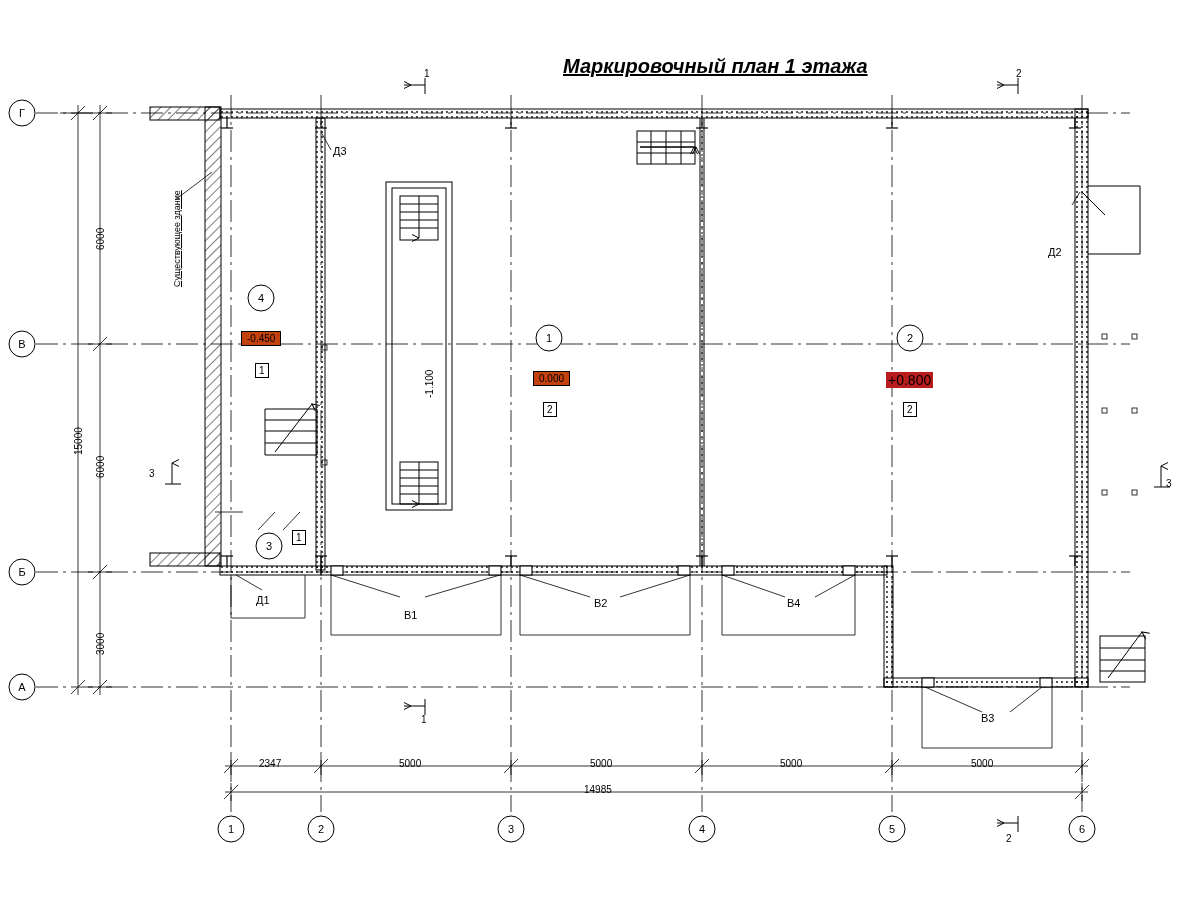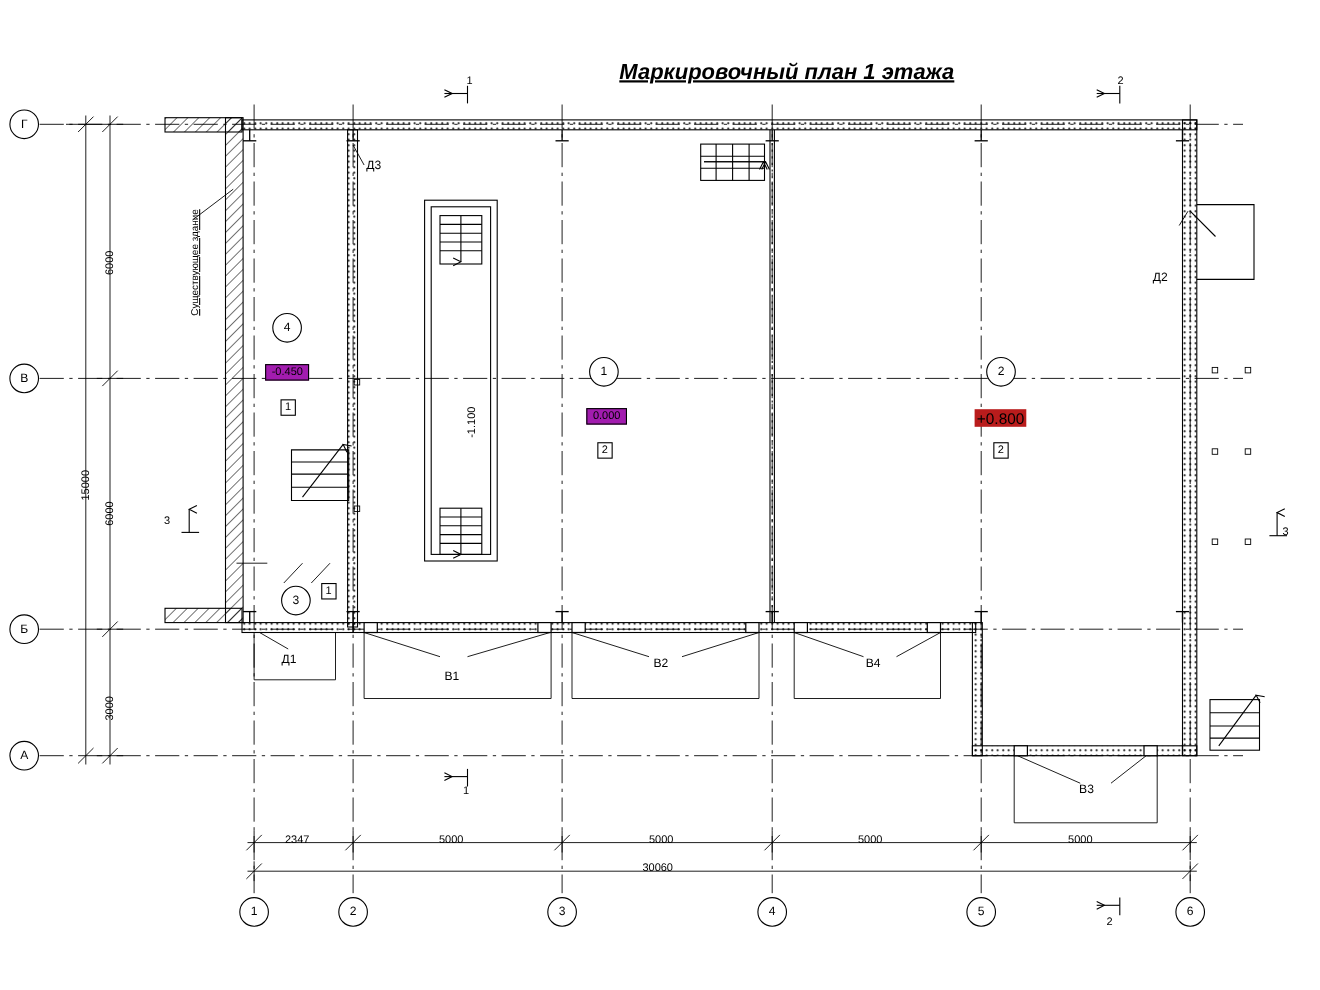--- a/index.html
+++ b/index.html
@@ -50,21 +50,21 @@
     border: 1px solid #000;
     padding: 1px 3px;
     background: #fff;
     white-space: nowrap;
   }
   .elev {
     position: absolute;
     font-size: 10px;
     border: 1px solid #000;
     padding: 1px 5px;
-    background: #a21caf;
+    background: #c2410c;
     white-space: nowrap;
   }
   .elevp {
     position: absolute;
     font-size: 14px;
     background: #b91c1c;
     padding: 0 2px;
     white-space: nowrap;
   }
   .circnum {
@@ -402,21 +402,21 @@
   <div class="vert" style="left:95px; top:250px;">6000</div>
   <div class="vert" style="left:95px; top:478px;">6000</div>
   <div class="vert" style="left:95px; top:655px;">3000</div>
   <div class="vert" style="left:73px; top:455px;">15000</div>
 
   <div class="lbl sm" style="left:259px; top:758px;">2347</div>
   <div class="lbl sm" style="left:399px; top:758px;">5000</div>
   <div class="lbl sm" style="left:590px; top:758px;">5000</div>
   <div class="lbl sm" style="left:780px; top:758px;">5000</div>
   <div class="lbl sm" style="left:971px; top:758px;">5000</div>
-  <div class="lbl sm" style="left:584px; top:784px;">30060</div>
+  <div class="lbl sm" style="left:584px; top:784px;">14985</div>
 
   <div class="lbl sm" style="left:424px; top:68px;">1</div>
   <div class="lbl sm" style="left:1016px; top:68px;">2</div>
   <div class="lbl sm" style="left:421px; top:714px;">1</div>
   <div class="lbl sm" style="left:1006px; top:833px;">2</div>
   <div class="lbl sm" style="left:149px; top:468px;">3</div>
   <div class="lbl sm" style="left:1166px; top:478px;">3</div>
 
 </div>
 

